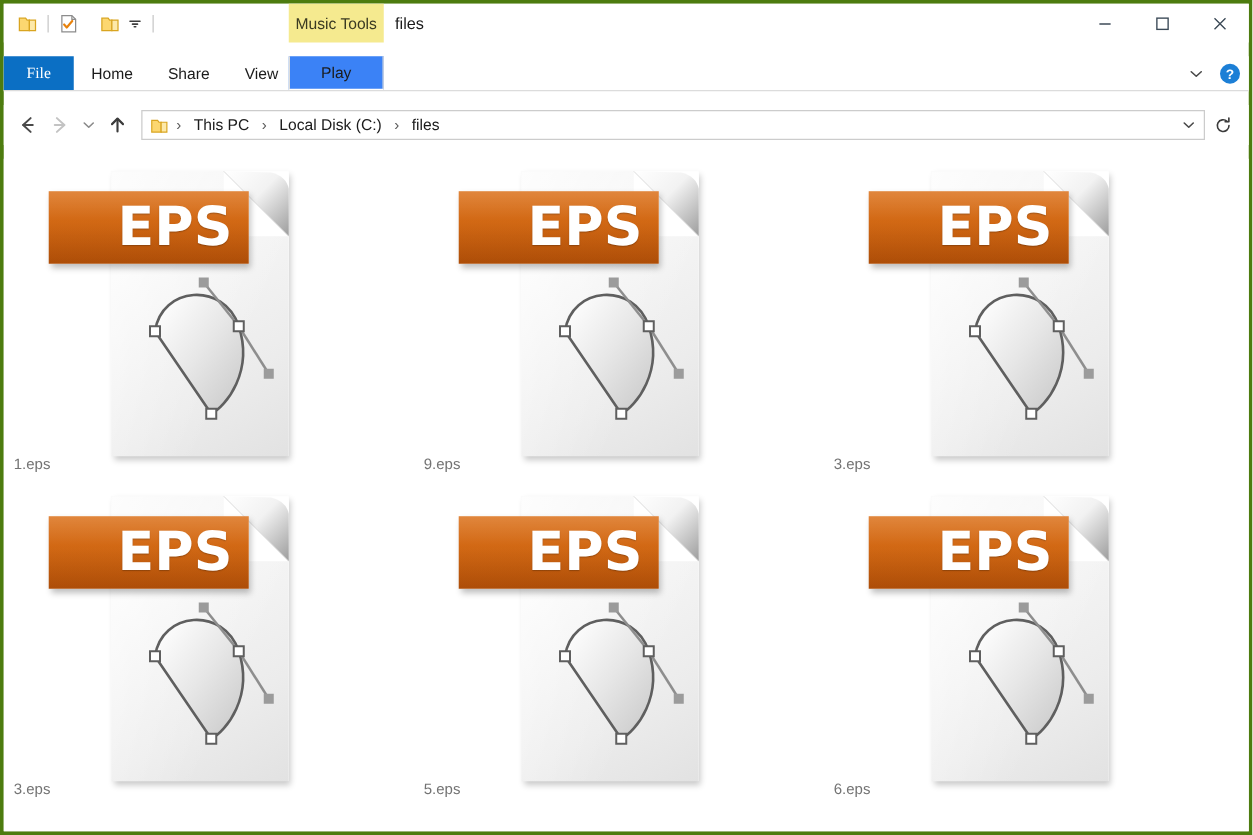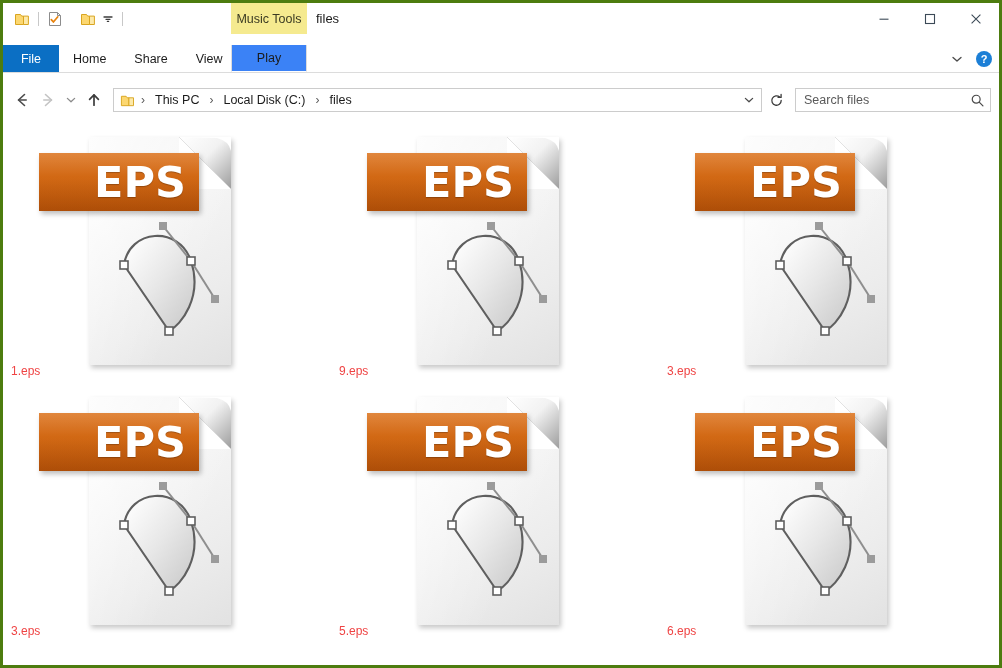--- a/index.html
+++ b/index.html
@@ -126,20 +126,21 @@
     color: #1b1b1b;
     padding: 0 14px;
     cursor: default;
     box-sizing: border-box;
     white-space: nowrap;
   }
   .tab.file {
     background: #0b6fc4;
     color: #ffffff;
     min-width: 56px;
+    font-family: Liberation Serif, serif;
   }
   .tab.ctx-active {
     position: absolute;
     left: 228px;
     top: 0;
     width: 76px;
     height: 27px;
     background: #3b82f6;
     border-left: 1px solid #dcdcdc;
     border-right: 1px solid #dcdcdc;
@@ -292,21 +293,21 @@
     cursor: default;
     box-sizing: border-box;
   }
   .icon-slot {
     width: 256px;
     height: 232px;
     position: relative;
   }
   .file-label {
     font-size: 12px;
-    color: #ef4444;
+    color: #737373;
     padding: 1px 4px;
     white-space: nowrap;
     margin-top: -2px;
   }
 
   
   .eps-icon {
     position: absolute;
     left: 50%;
     top: 2px;
@@ -544,29 +545,20 @@
       </div>
     </div>
 
     <div class="refresh-btn">
       <svg width="15" height="15" viewBox="0 0 16 16">
         <path d="M13 8a5 5 0 1 1-1.6-3.65" fill="none" stroke="#3c3c3c" stroke-width="1.4" stroke-linecap="round"></path>
         <path d="M12.9 1.5v3.2H9.7" fill="none" stroke="#3c3c3c" stroke-width="1.4" stroke-linecap="round" stroke-linejoin="round"></path>
       </svg>
     </div>
 
-    <div class="searchbox">
-      <input class="search-input" type="text" placeholder="Search files" style="">
-      <div class="search-icon-wrap">
-        <svg width="15" height="15" viewBox="0 0 16 16">
-          <circle cx="6.6" cy="6.6" r="4.2" fill="none" stroke="#4a4a4a" stroke-width="1.3"></circle>
-          <path d="M9.8 9.8l4.0 4.0" stroke="#4a4a4a" stroke-width="1.3" stroke-linecap="round"></path>
-        </svg>
-      </div>
-    </div>
   </div>
 
   <div class="content">
     <div class="grid">
 
       <div class="file-item">
         <div class="icon-slot">
           <div class="eps-icon">
             <div class="page">
               <div class="page-inner-sheen"></div>

